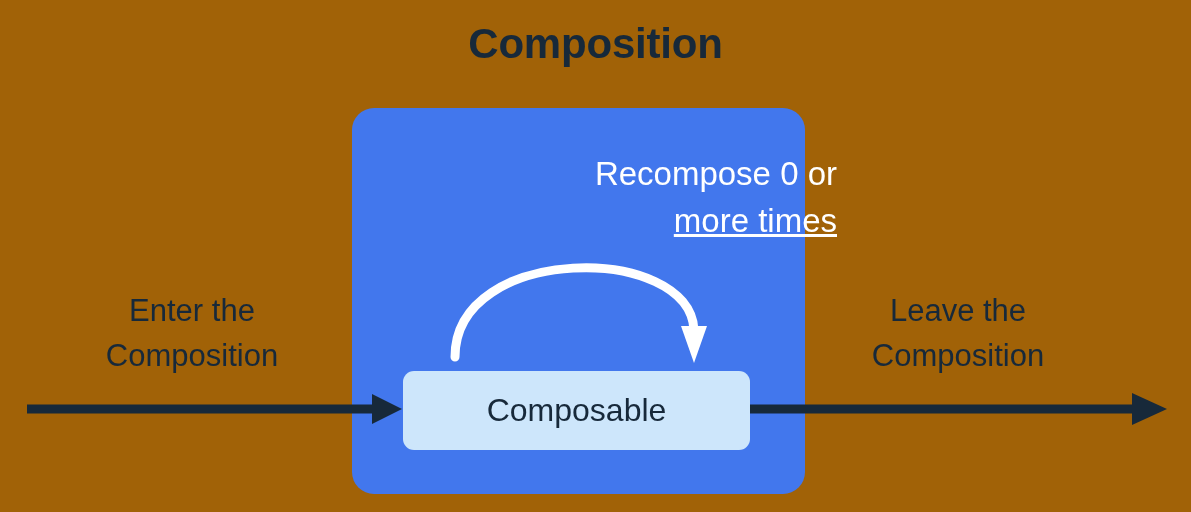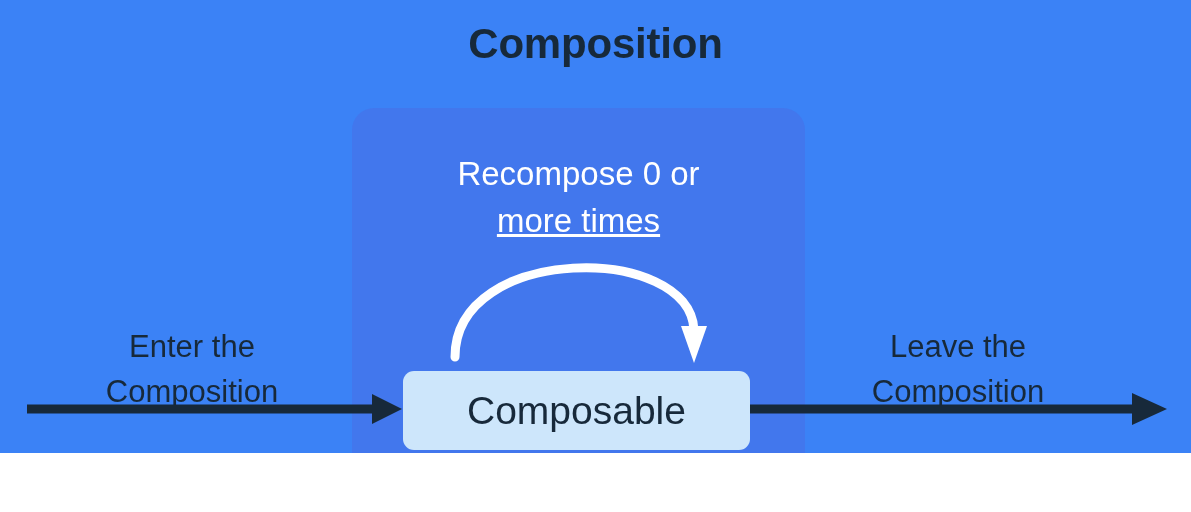--- a/index.html
+++ b/index.html
@@ -6,22 +6,22 @@
     margin: 0;
     padding: 0;
     background: #ffffff;
   }
   body {
     font-family: "Liberation Sans", sans-serif;
   }
   #canvas {
     position: relative;
     width: 1191px;
-    height: 453px;
-    background: #3b82f6;
+    height: 512px;
+    background: #a16207;
     overflow: hidden;
   }
 
   
   #diagram-title {
     position: absolute;
     left: 0;
     top: 18px;
     width: 1191px;
     text-align: center;
@@ -34,21 +34,20 @@
   }
 
   
   .side-label {
     position: absolute;
     font-size: 31px;
     color: #17293a;
     line-height: 45px;
     text-align: center;
     white-space: nowrap;
-    margin-top: 36px;
   }
   #enter-label {
     left: 42px;
     top: 288px;
     width: 300px;
   }
   #leave-label {
     left: 808px;
     top: 288px;
     width: 300px;
@@ -65,25 +64,26 @@
     background: #4277ed;
     border-radius: 22px;
   }
 
   
   #recompose-caption {
     position: absolute;
     left: 352px;
     top: 150px;
     width: 453px;
-    text-align: center;
+    text-align: right;
     font-size: 33px;
     color: #ffffff;
     line-height: 47px;
     white-space: nowrap;
+    padding-left: 32px;
   }
   #recompose-caption .line2 { display: block; text-decoration: underline; }
 
   
   #composable-box {
     position: absolute;
     left: 403px;
     top: 371px;
     width: 347px;
     height: 79px;
@@ -92,21 +92,21 @@
   }
   #composable-label {
     position: absolute;
     left: 403px;
     top: 371px;
     width: 347px;
     height: 79px;
     display: flex;
     align-items: center;
     justify-content: center;
-    font-size: 39px;
+    font-size: 32px;
     color: #17293a;
     white-space: nowrap;
   }
 
   
   #arrows-layer {
     position: absolute;
     left: 0;
     top: 0;
     width: 1191px;

